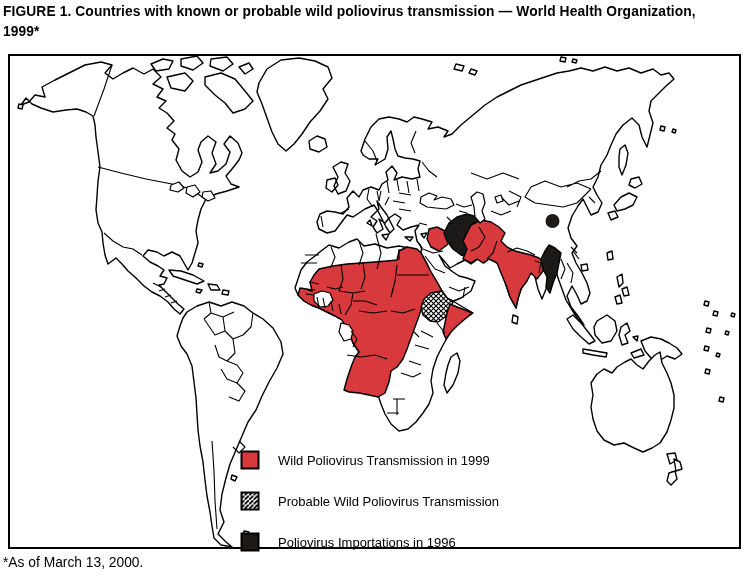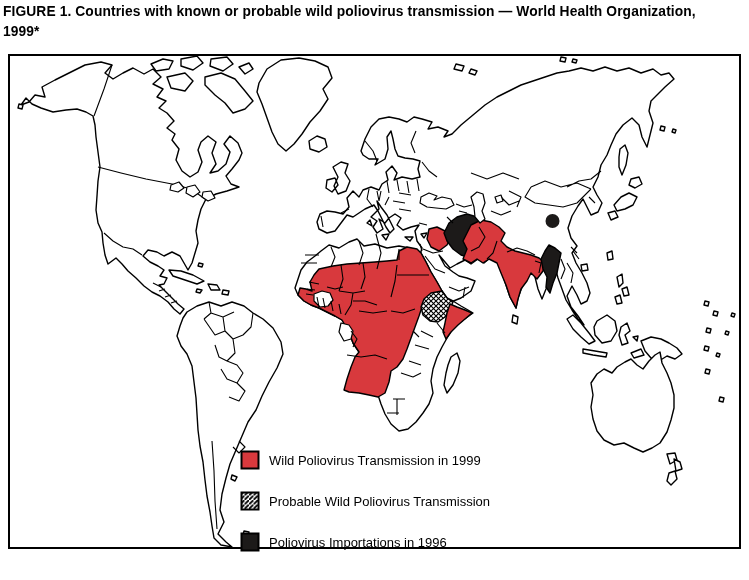--- a/index.html
+++ b/index.html
@@ -4,21 +4,21 @@
 <style>
   html,body{margin:0;padding:0;background:#fff;}
   .page{position:relative;width:749px;height:580px;background:#fff;overflow:hidden;
         font-family:"Liberation Sans","DejaVu Sans",sans-serif;color:#000;}
   .title{position:absolute;left:3px;top:2px;width:700px;font-size:13.8px;font-weight:bold;
          line-height:20px;letter-spacing:0.1px;}
   .map-frame{position:absolute;left:8px;top:54px;width:729px;height:491px;border:2px solid #000;background:#fff;}
   .map-frame svg.world{position:absolute;left:0;top:0;}
   .legend{position:absolute;left:230px;top:394px;width:280px;}
   .legend-item{position:absolute;left:0;display:flex;align-items:center;height:20px;}
-  .legend-item .lab{margin-left:9px;font-size:13px;white-space:nowrap;}
+  .legend-item .lab{margin-left:18px;font-size:13px;white-space:nowrap;}
   .footnote{position:absolute;left:3px;top:555px;font-size:13.8px;}
   svg *{vector-effect:none;}
 </style>
 </head>
 <body>
 
 <div class="page">
 
   <div class="title">FIGURE 1. Countries with known or probable wild poliovirus transmission — World Health Organization, 1999*</div>
 
@@ -118,14 +118,15 @@
       </div>
       <div class="legend-item" style="top:82px;">
         <svg width="20" height="20">
           <rect x="1.5" y="1.5" width="17" height="17" stroke="#000" stroke-width="2" fill="#1c1a19"></rect>
         </svg>
         <span class="lab">Poliovirus Importations in 1996</span>
       </div>
     </div>
   </div>
 
+  <div class="footnote">*As of March 13, 2000.</div>
 
 </div>
 
 </body></html>

